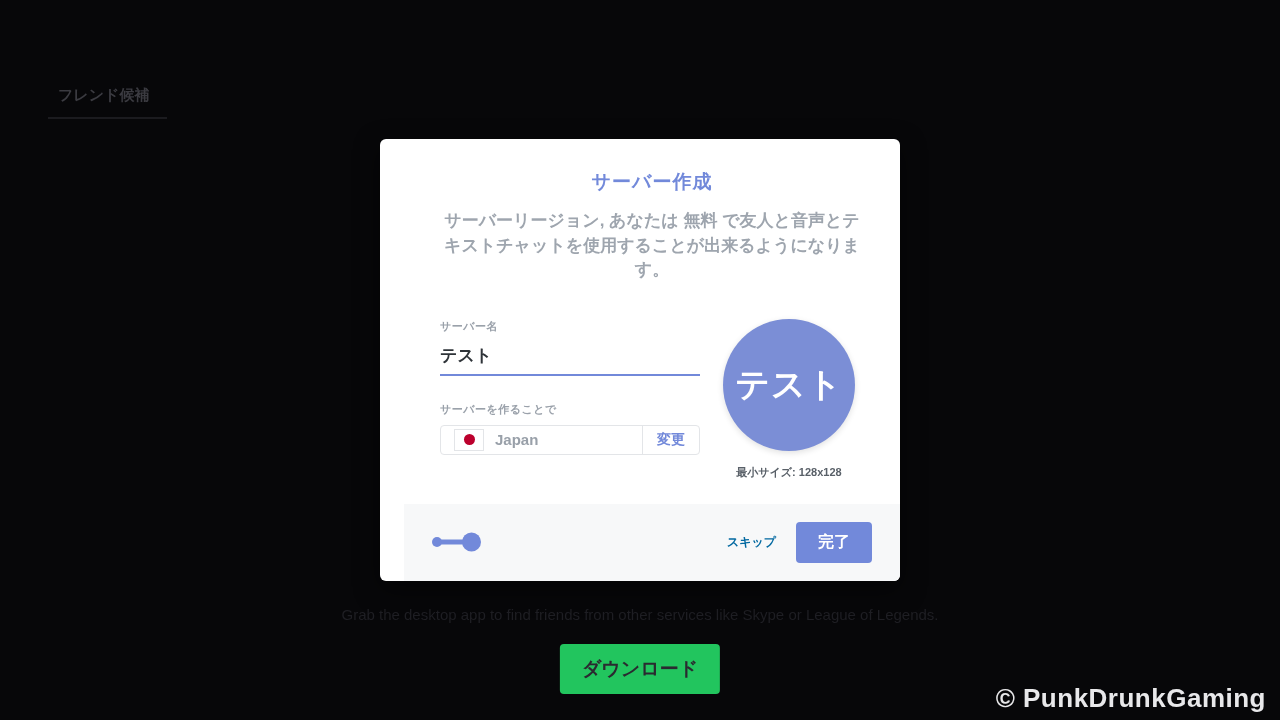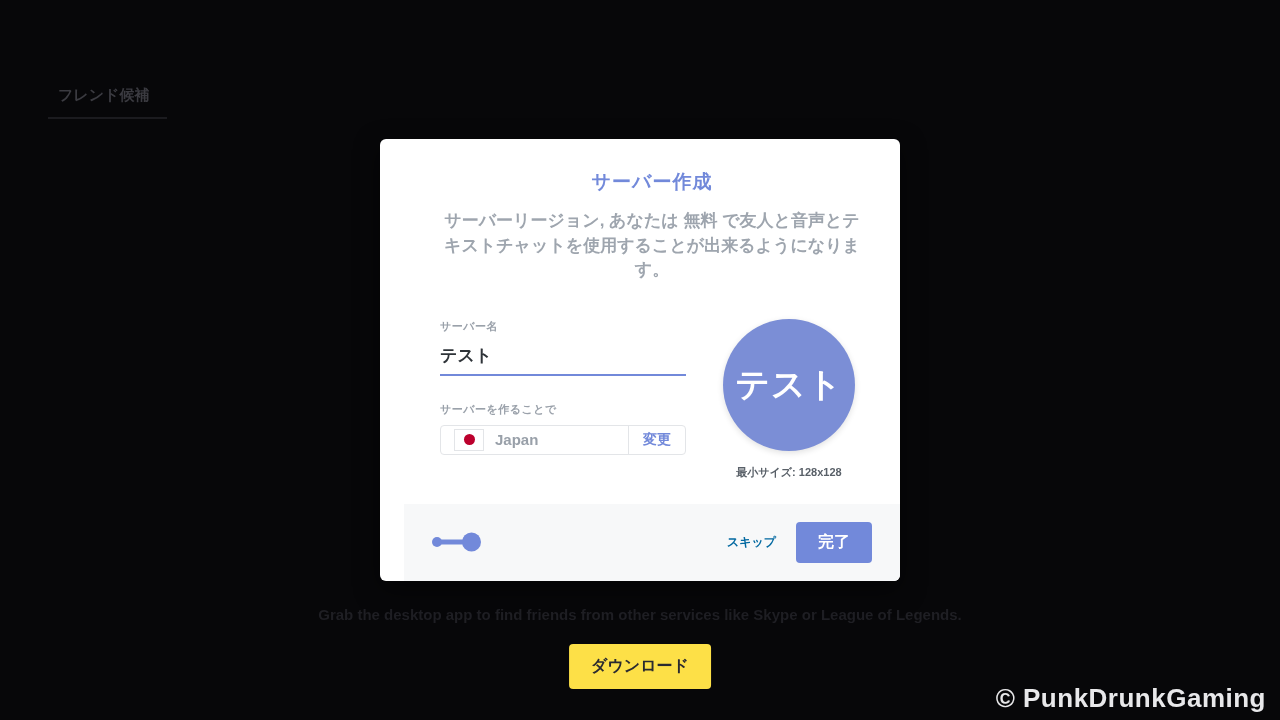--- a/index.html
+++ b/index.html
@@ -12,29 +12,29 @@
     .bg-tab {
       position: absolute; left: 0; top: 78px;
       color: #3b3b41; font-size: 15px; font-weight: 700;
       padding: 8px 18px 12px 10px;
       border-bottom: 2px solid #1b1b1f;
       margin-left: 48px;
     }
     .bg-hint {
       position: absolute; left: 50%; top: 606px;
       transform: translateX(-50%);
-      color: #1f1f24; font-size: 15px; font-weight: 700;
+      color: #1f1f24; font-size: 15px; font-weight: 400;
       white-space: nowrap;
     }
     .bg-download {
       position: absolute; left: 50%; top: 644px;
       transform: translateX(-50%);
-      background: #fde047; color: #2a2a30;
+      background: #22c55e; color: #2a2a30;
       padding: 12px 22px; border-radius: 4px;
-      font-size: 16px; font-weight: 600;
+      font-size: 19px; font-weight: 600;
     }
     .watermark {
       position: absolute; right: 14px; bottom: 6px;
       color: #e8e8ea; font-size: 26px; font-weight: 700;
       letter-spacing: 0.5px;
     }
     .overlay {
       position: absolute; inset: 0;
       display: flex; align-items: center; justify-content: center;
     }
@@ -55,21 +55,21 @@
       margin-bottom: 14px;
     }
     .modal-desc {
       text-align: center;
       color: #9ea5ae; font-size: 17px; font-weight: 700;
       line-height: 1.45;
       padding: 0 4px 28px 4px;
     }
     .modal-desc .bold { font-weight: 800; }
     .form-row {
-      display: flex; gap: 28px; align-items: flex-start;
+      display: flex; gap: 14px; align-items: flex-start;
       padding-top: 8px;
     }
     .form-left { flex: 1; }
     .field-label {
       color: #9aa1aa; font-size: 11px; font-weight: 800;
       letter-spacing: 0.5px; margin-bottom: 8px;
     }
     .text-input {
       width: 100%; border: none;
       border-bottom: 2px solid #7289da;

